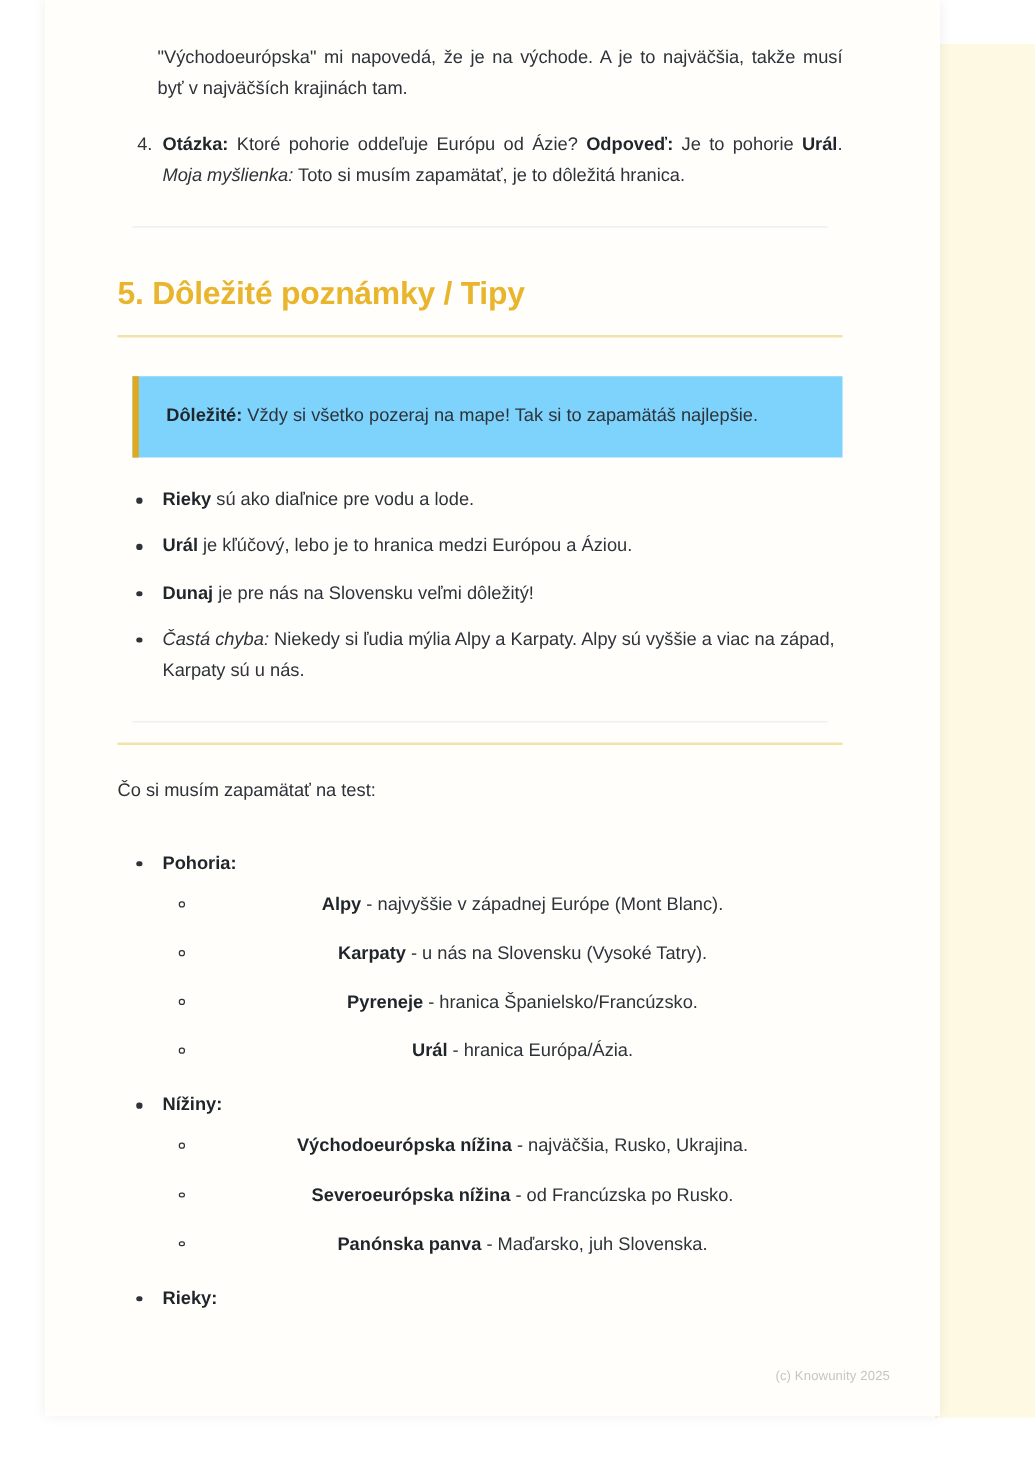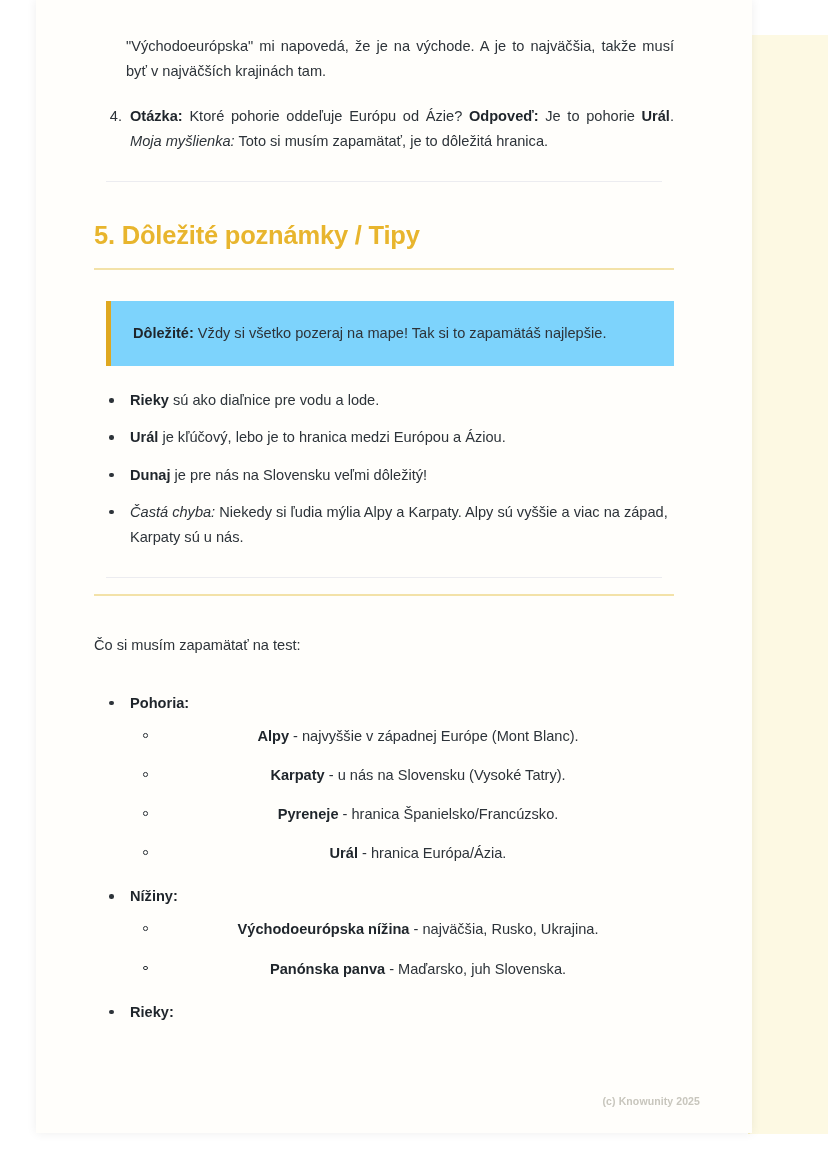--- a/index.html
+++ b/index.html
@@ -158,33 +158,32 @@
     top: 9px;
     width: 4.5px;
     height: 4.5px;
     border-radius: 50%;
     border: 1.2px solid #2d3339;
     background: transparent;
     box-sizing: border-box;
   }
   ul.sub-list > li:last-child { margin-bottom: 0; }
 
-  .summary-intro { margin-top: 37px; }
+  .summary-intro { margin-top: 25px; }
   ul.summary-list { margin-top: 33px; }
   ul.summary-list > li { margin-bottom: 18px; }
 
   
   .footer-note {
     position: absolute;
-    right: 52px;
+    right: 40px;
     bottom: 26px;
     font-size: 10.5px;
     color: #c8c6bd;
     letter-spacing: 0.1px;
-    font-weight: bold;
   }
 </style>
 </head>
 <body>
 
 <div class="side-band"></div>
 
 <div class="page">
   <div class="page-inner">
 
@@ -223,20 +222,21 @@
           <li><b>Alpy</b><span> - najvyššie v západnej Európe (Mont Blanc).</span></li>
           <li><b>Karpaty</b><span> - u nás na Slovensku (Vysoké Tatry).</span></li>
           <li><b>Pyreneje</b><span> - hranica Španielsko/Francúzsko.</span></li>
           <li><b>Urál</b><span> - hranica Európa/Ázia.</span></li>
         </ul>
       </li>
 
       <li><b>Nížiny:</b>
         <ul class="sub-list">
           <li><b>Východoeurópska nížina</b><span> - najväčšia, Rusko, Ukrajina.</span></li>
+          <li><b>Severoeurópska nížina</b><span> - od Francúzska po Rusko.</span></li>
           <li><b>Panónska panva</b><span> - Maďarsko, juh Slovenska.</span></li>
         </ul>
       </li>
 
       <li><b>Rieky:</b>
         
       </li>
 
     </ul>
 

